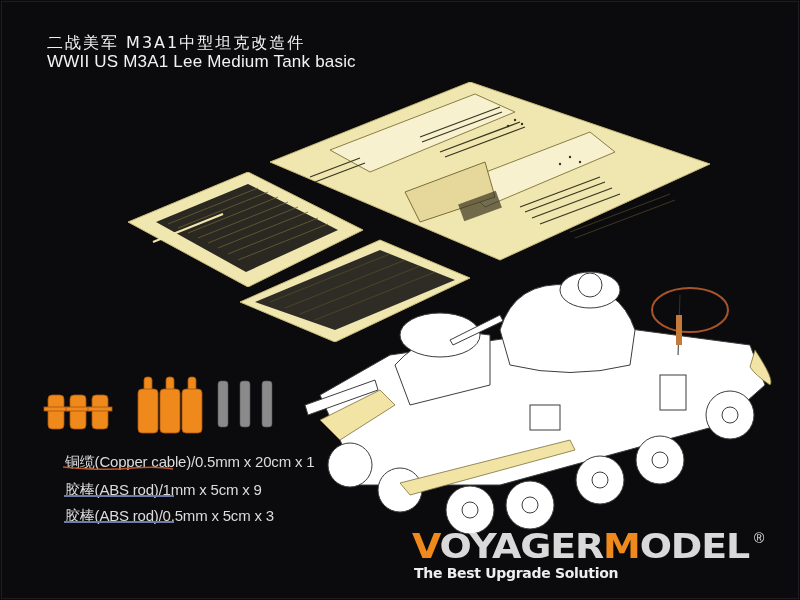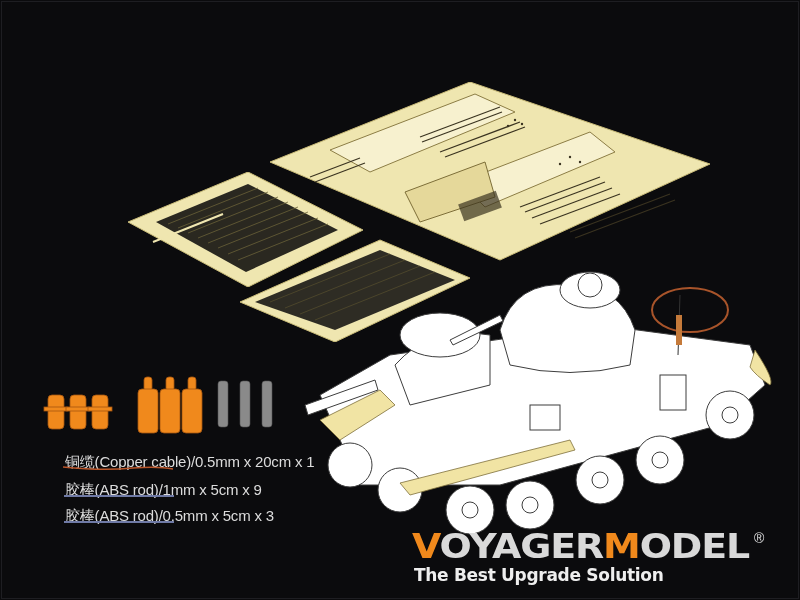--- a/index.html
+++ b/index.html
@@ -6,28 +6,30 @@
   body{width:800px;height:600px;position:relative;overflow:hidden;font-family:"Liberation Sans",sans-serif;color:#f2f2f2;}
   .frame{position:absolute;inset:1px;border:1px solid #1e1e22;}
   .title{position:absolute;left:47px;top:33px;line-height:19px;font-size:17px;letter-spacing:0.2px;}
   .title .cn{font-family:"DejaVu Sans",sans-serif;font-size:16px;letter-spacing:2px;}
   .sheet{position:absolute;}
   .legend{position:absolute;left:65px;font-family:"Liberation Sans",sans-serif;font-size:15px;color:#dcdcdc;letter-spacing:-0.2px;}
   .legend .line{position:absolute;left:-1px;height:2px;}
   .logo{position:absolute;left:412px;top:530px;font-family:"DejaVu Sans",sans-serif;font-weight:bold;font-size:33px;letter-spacing:-1px;color:#d9d9d9;line-height:34px;transform:scaleX(1.15);transform-origin:left;}
   .logo .o{color:#f0891c;}
   .reg{position:absolute;left:754px;top:530px;font-size:14px;color:#e0e0e0;}
-  .slogan{position:absolute;left:414px;top:565px;font-family:"DejaVu Sans",sans-serif;font-weight:bold;font-size:17px;color:#eeeeee;letter-spacing:-0.3px;}
+  .slogan{position:absolute;left:414px;top:565px;font-family:"DejaVu Sans",sans-serif;font-weight:bold;font-size:14px;color:#eeeeee;letter-spacing:-0.3px;}
 </style>
 </head>
 <body>
 
 <div class="frame"></div>
 
 <div class="title">
+  <div class="cn">二战美军 M3A1中型坦克改造件</div>
+  <div>WWII US M3A1 Lee Medium Tank basic</div>
 </div>
 
 <svg class="sheet" style="left:270px;top:82px" width="440" height="200" viewBox="0 0 440 200">
   <polygon points="0,80 200,0 440,82 230,178" fill="#efe6b0" stroke="#c9bb78" stroke-width="1"></polygon>
   <polygon points="60,68 205,12 245,30 100,90" fill="#f7f1cf" stroke="#8c7d45"></polygon>
   <polygon points="190,100 320,50 345,70 215,125" fill="#f7f1cf" stroke="#8c7d45"></polygon>
   <polygon points="135,110 215,80 225,115 150,140" fill="#e5d89a" stroke="#7d6e38"></polygon>
   <g stroke="#3a3320" stroke-width="1.2">
     <line x1="150" y1="55" x2="230" y2="25"></line>
       <line x1="152" y1="60" x2="232" y2="30"></line>

